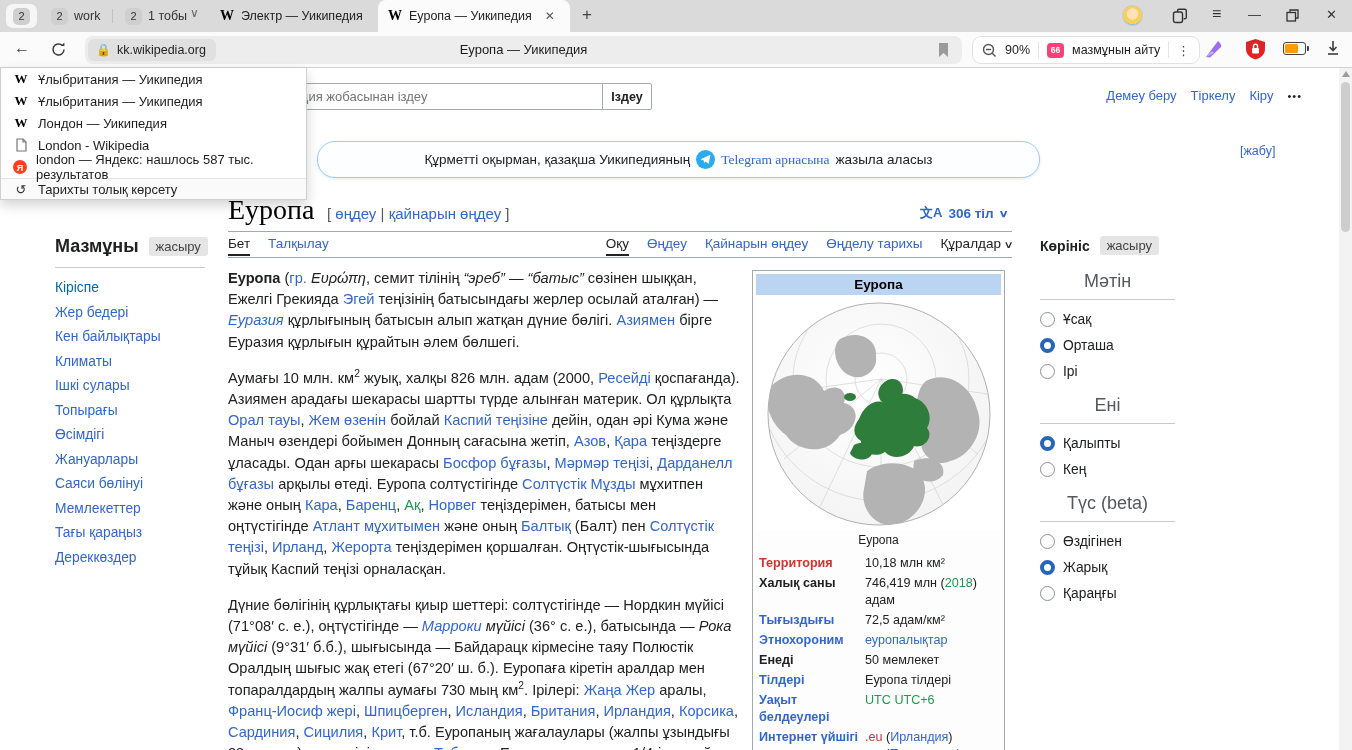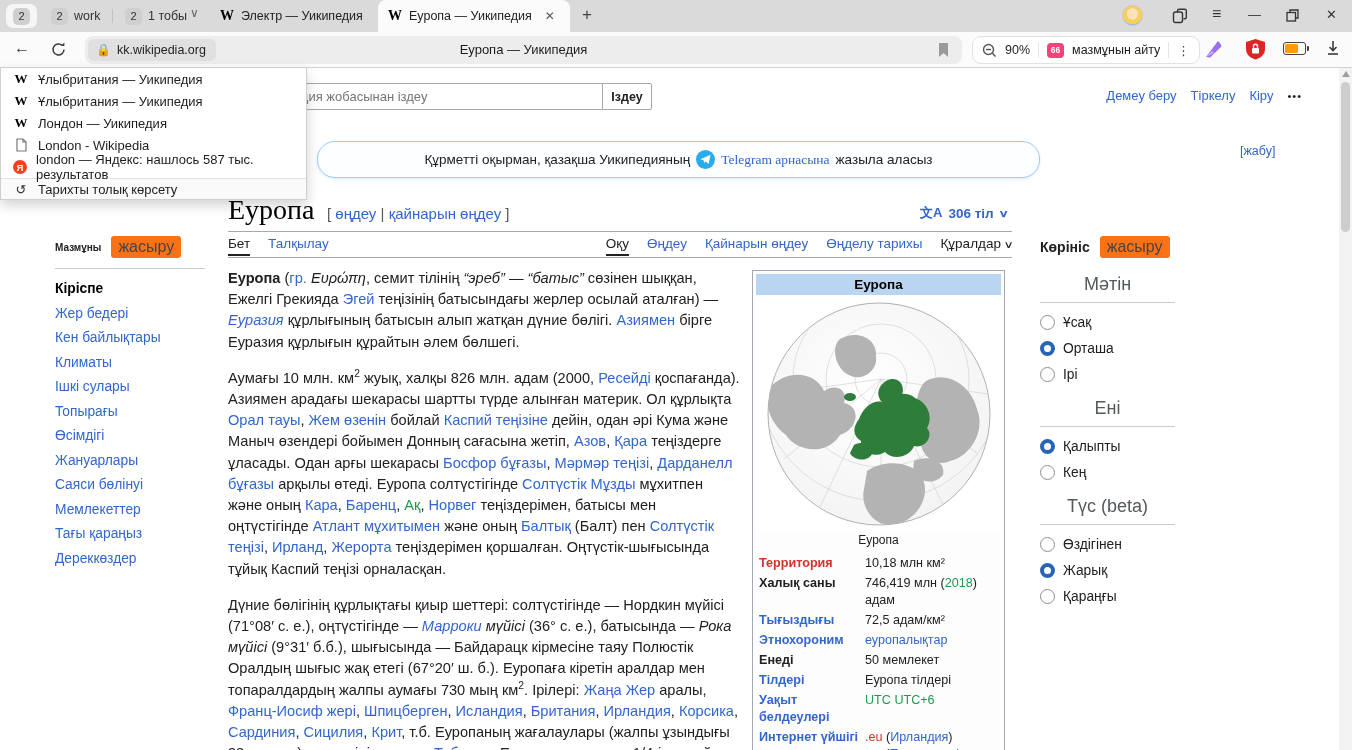--- a/index.html
+++ b/index.html
@@ -111,27 +111,27 @@
     border-bottom:1px solid #a2a9b1; font-size:13.5px; }
   .pagetabs .left { position:absolute; left:0; display:flex; gap:18px; }
   .pagetabs .right { position:absolute; right:0; display:flex; gap:18px; }
   .pagetabs a { color:#3366cc; text-decoration:none; }
   .ptab-active { color:#202122; border-bottom:2px solid #202122; padding-bottom:3px; }
   .tools { color:#202122; }
 
   
   .toc { position:absolute; left:55px; top:168px; width:150px; font-size:13.8px; }
   .toc-head { display:flex; align-items:center; gap:10px; }
-  .toc-head b { font-size:10px; color:#202122; }
-  .hide-chip { background:#f97316; border-radius:3px; padding:2px 7px; font-size:16px; color:#444; }
+  .toc-head b { font-size:18px; color:#202122; }
+  .hide-chip { background:#e5e5e5; border-radius:3px; padding:2px 7px; font-size:13px; color:#444; }
   .toc hr { border:none; border-top:1px solid #c8ccd1; margin:10px 0 12px; }
   .toc ul { list-style:none; }
   .toc li { margin-bottom:9.5px; }
   .toc a { color:#3366cc; text-decoration:none; }
-  .toc .cur { color:#000000; font-weight:bold; }
+  .toc .cur { color:#0369a1; font-weight:normal; }
 
   
   .appearance { position:absolute; left:1040px; top:168px; width:135px; font-size:13.8px;text-align:center; }
   .app-head { display:flex; align-items:center; gap:10px; }
   .app-head b { font-size:14px; }
   .app-sec { margin-top:16px; color:#54595d; font-size:18px; }
   .appearance hr { border:none; border-top:1px solid #c8ccd1; margin:7px 0 12px; }
   .radio-row { display:flex; align-items:center; gap:8px; margin-bottom:11px; color:#202122; }
   .radio { width:15px; height:15px; border-radius:50%; border:1px solid #8b8f94; background:#fff; }
   .radio.on { border:4.5px solid #2864b8; }

